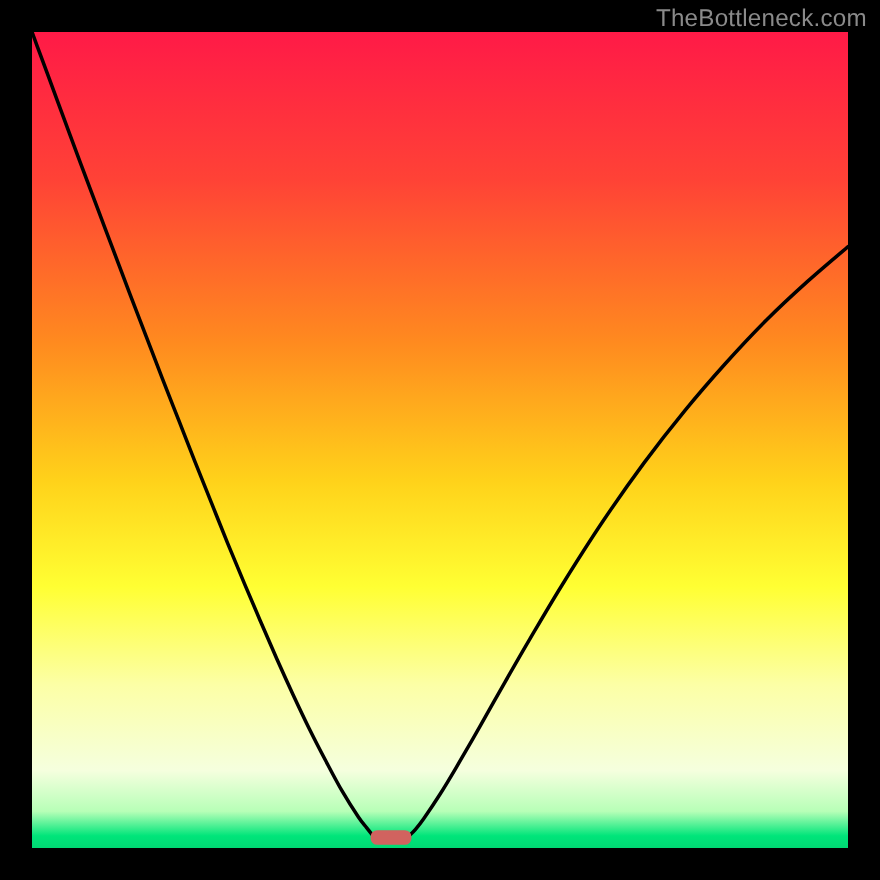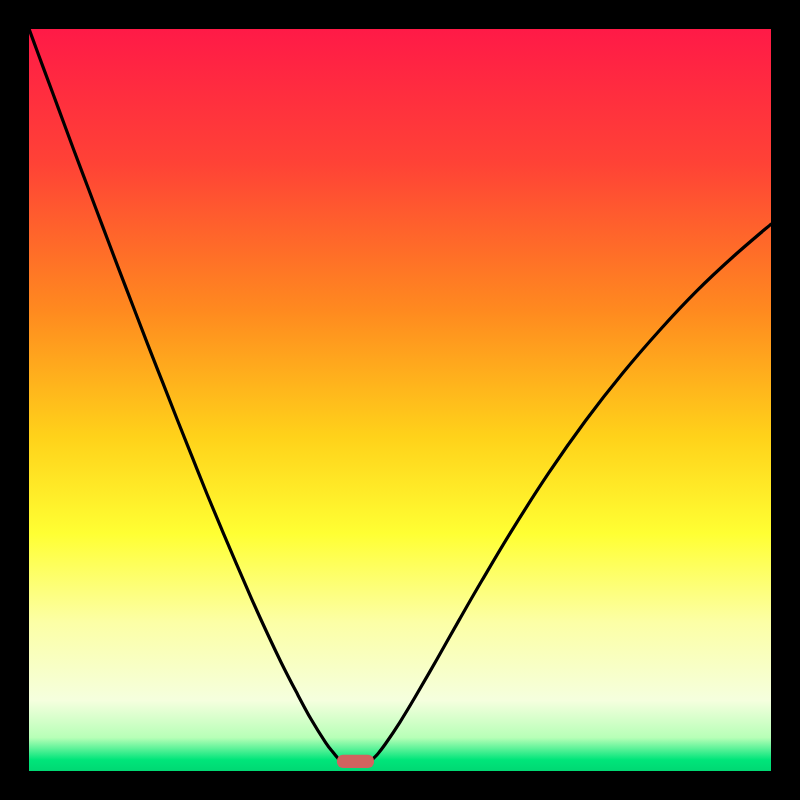--- a/index.html
+++ b/index.html
@@ -55,13 +55,14 @@
             <stop offset="98.5%" stop-color="#00e57a"></stop>
             <stop offset="100%" stop-color="#00d873"></stop>
           </linearGradient>
       </defs>
       <rect x="0" y="0" width="742" height="742" fill="url(#bg-grad)"></rect>
       <path id="left-curve" fill="none" stroke-width="3.2" stroke-linecap="round" d="M 0.0742 0 C 1.30 3.34, 4.96 13.36, 7.42 20.03 C 9.88 26.71, 11.13 30.05, 14.84 40.07 C 18.55 50.08, 24.73 66.78, 29.68 80.14 C 34.63 93.49, 39.57 106.97, 44.52 120.20 C 49.47 133.44, 54.41 146.42, 59.36 159.53 C 64.31 172.64, 69.25 185.75, 74.20 198.86 C 79.15 211.96, 84.09 225.20, 89.04 238.18 C 93.99 251.17, 98.93 263.90, 103.88 276.77 C 108.83 289.63, 113.77 302.61, 118.72 315.35 C 123.67 328.09, 128.61 340.58, 133.56 353.19 C 138.51 365.81, 143.45 378.54, 148.40 391.03 C 153.35 403.52, 158.29 415.77, 163.24 428.13 C 168.19 440.50, 173.13 453.11, 178.08 465.23 C 183.03 477.35, 187.97 489.10, 192.92 500.85 C 197.87 512.60, 202.81 524.22, 207.76 535.72 C 212.71 547.22, 217.65 558.73, 222.60 569.86 C 227.55 580.99, 232.49 591.87, 237.44 602.50 C 242.39 613.14, 247.33 623.65, 252.28 633.67 C 257.23 643.68, 262.17 653.21, 267.12 662.61 C 272.07 672.00, 277.01 681.53, 281.96 690.06 C 286.91 698.59, 293.09 708.24, 296.80 713.80 C 300.51 719.37, 301.99 720.61, 304.22 723.45 C 306.45 726.29, 309.17 729.63, 310.16 730.87" stroke="#000000"></path>
       <path id="right-curve" fill="none" stroke-width="3.2" stroke-linecap="round" d="M 342.80400000000003 730.87 C 343.79 729.88, 346.51 727.53, 348.74 724.93 C 350.97 722.34, 352.45 720.61, 356.16 715.29 C 359.87 709.97, 366.05 700.82, 371.00 693.03 C 375.95 685.24, 379.66 679.05, 385.84 668.54 C 392.02 658.03, 400.68 642.94, 408.10 629.96 C 415.52 616.97, 422.94 603.62, 430.36 590.63 C 437.78 577.65, 443.96 566.76, 452.62 552.05 C 461.28 537.33, 471.17 520.27, 482.30 502.33 C 493.43 484.40, 507.03 462.88, 519.40 444.46 C 531.77 426.03, 544.13 408.47, 556.50 391.78 C 568.87 375.08, 581.23 359.38, 593.60 344.29 C 605.97 329.20, 618.33 314.98, 630.70 301.25 C 643.07 287.53, 655.43 274.29, 667.80 261.93 C 680.17 249.56, 692.53 238.18, 704.90 227.05 C 717.27 215.92, 735.82 200.46, 742.00 195.15" stroke="#000000"></path>
       <rect id="min-marker" rx="6" ry="6" x="307.93" y="725.676" width="37.10000000000002" height="13.355999999999995" fill="#d1635f"></rect>
     </svg>
   </div>
+  <div class="watermark">TheBottleneck.com</div>
 </div>
 
 </body></html>

